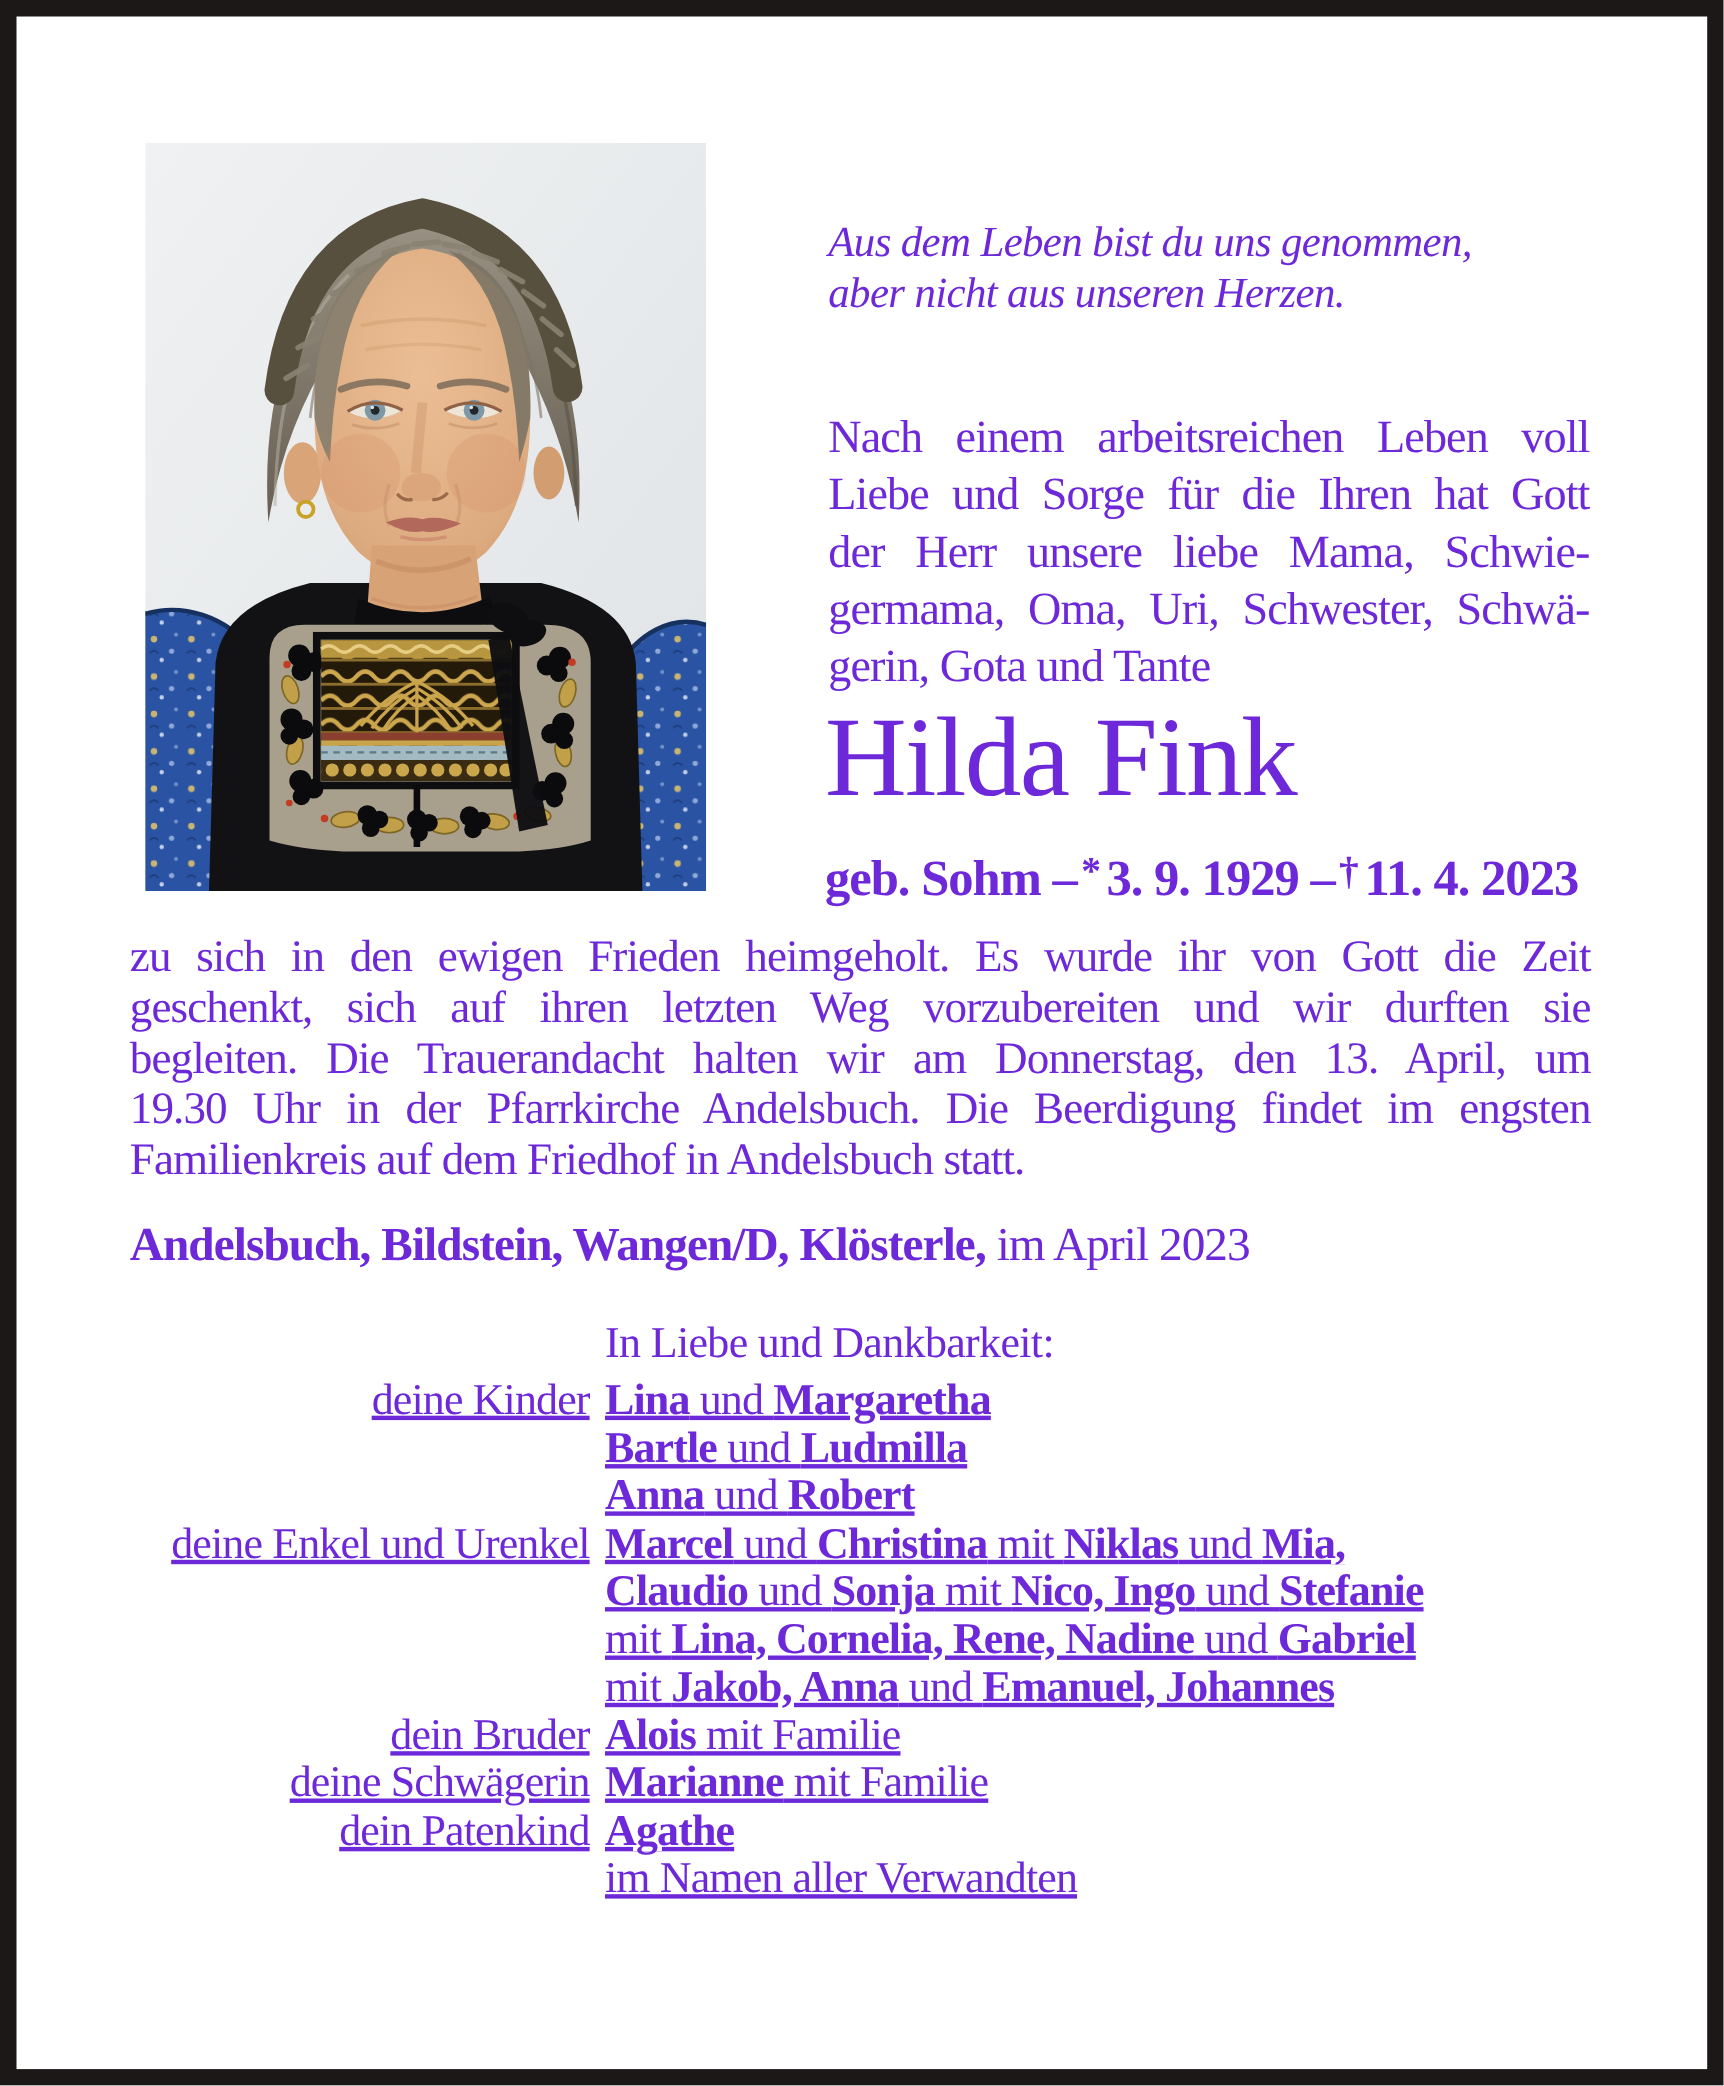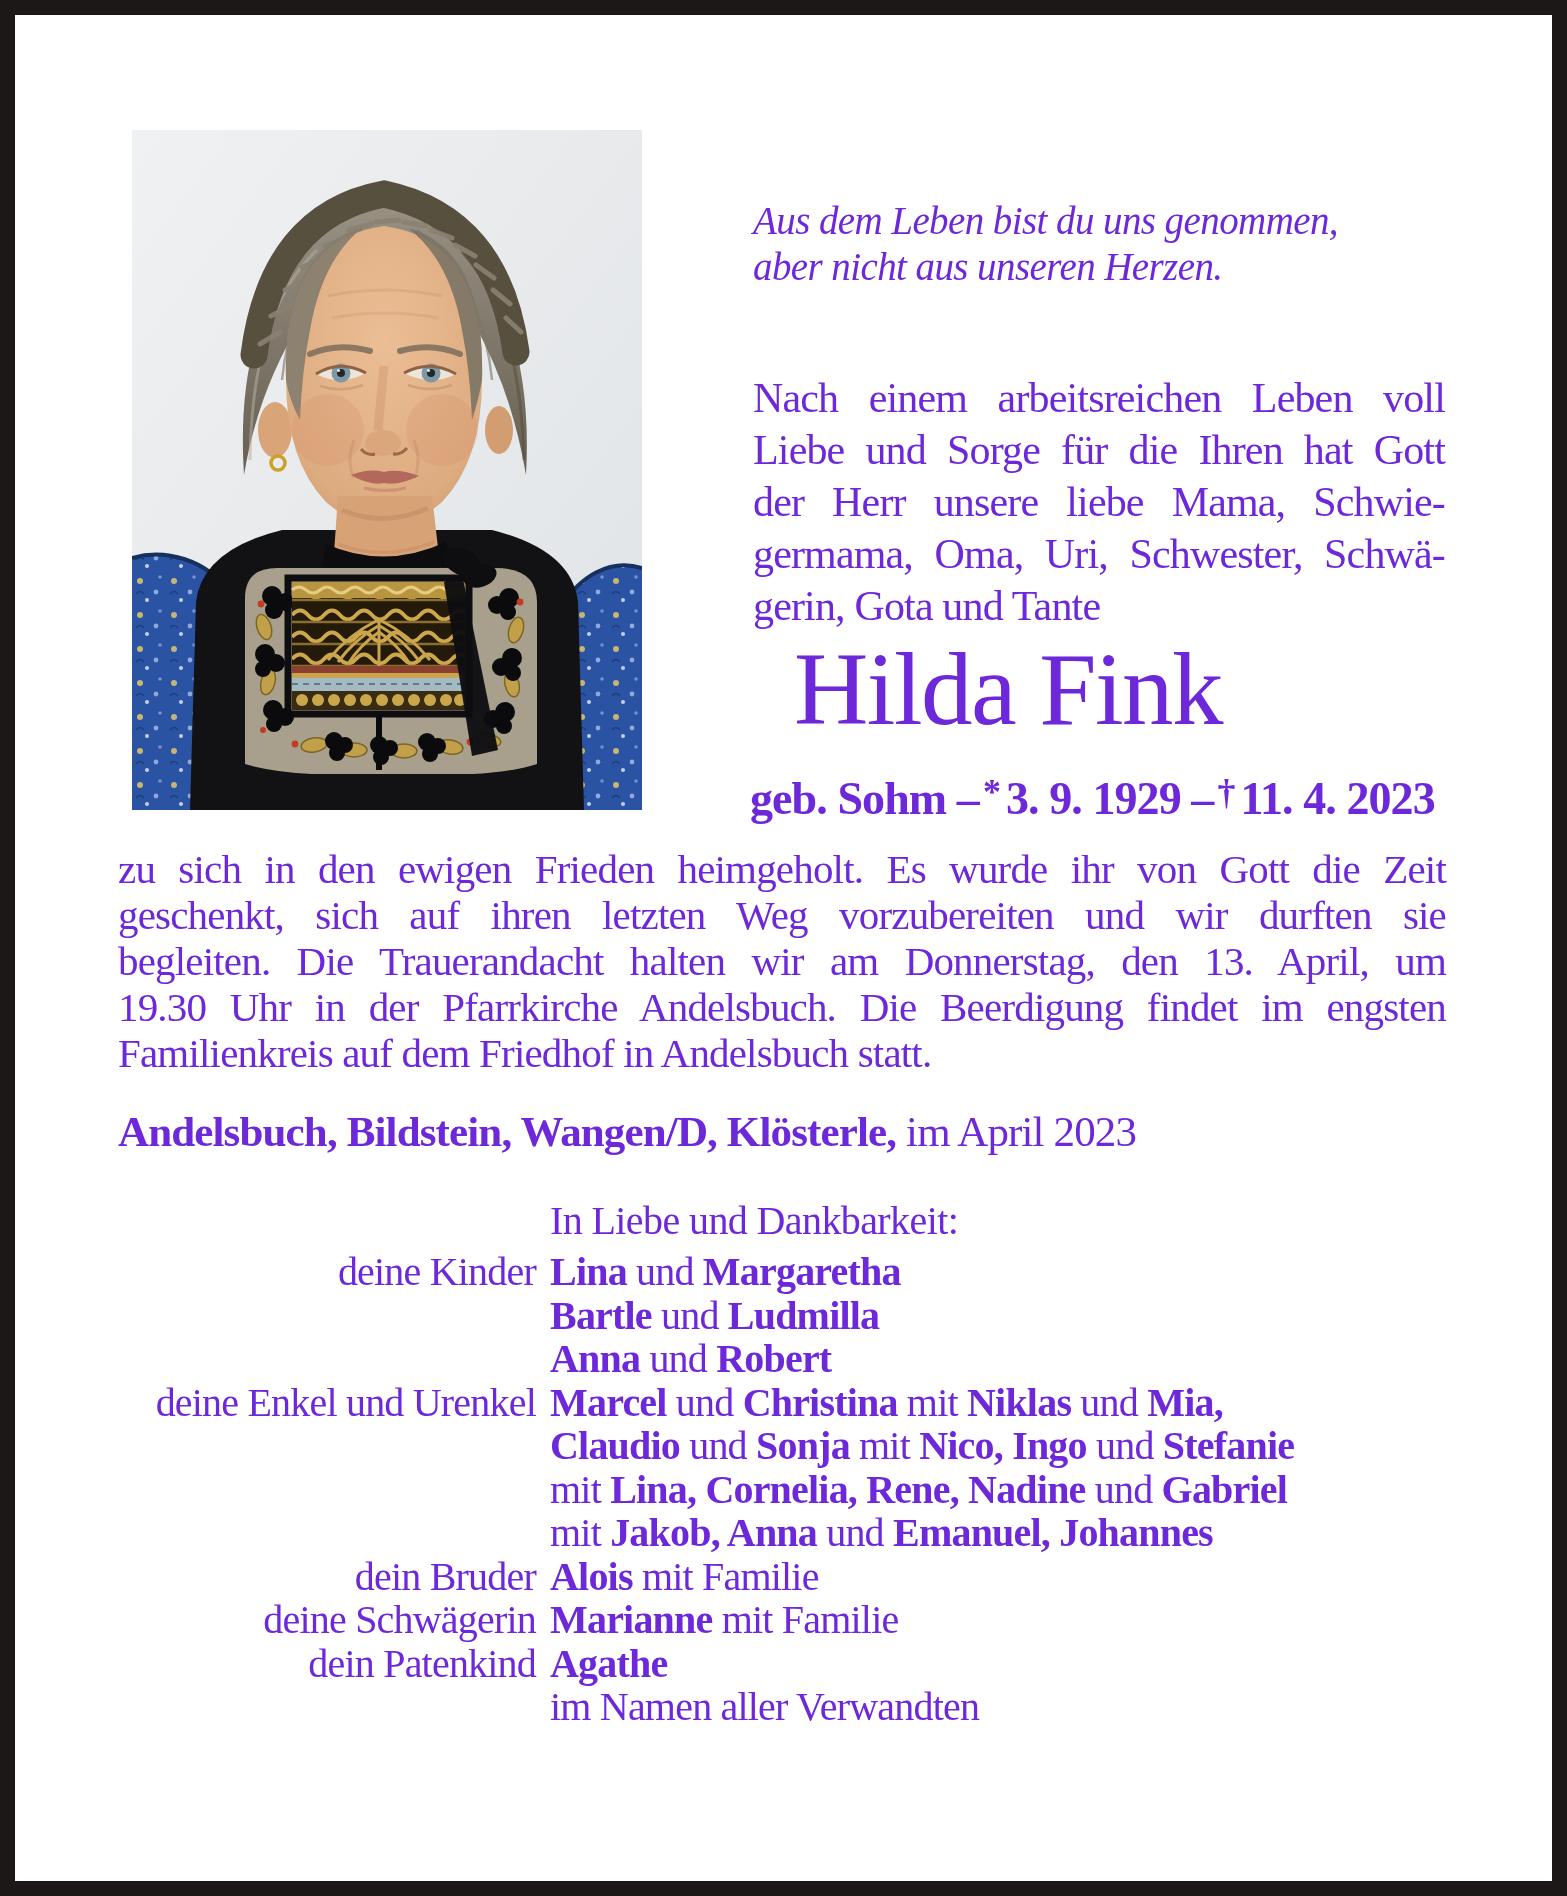--- a/index.html
+++ b/index.html
@@ -20,40 +20,40 @@
   .photo-wrap svg{display:block;}
 
   .quote{left:738px;top:183px;width:700px;
          font-style:italic;font-size:39px;line-height:46px;letter-spacing:-0.015em;}
   .quote .tline{text-align:left;text-align-last:left;}
 
   .intro{left:738px;top:357px;width:692px;
          font-size:42px;line-height:52px;letter-spacing:-0.02em;}
 
   .deceased-name{left:735px;top:620px;font-size:103px;line-height:1.05;
-                 letter-spacing:-0.015em;white-space:nowrap;margin-left:44px;}
+                 letter-spacing:-0.015em;white-space:nowrap;}
 
   .dates{left:735px;top:757px;font-size:46px;font-weight:700;
          letter-spacing:-0.02em;white-space:nowrap;}
   .dates .sym{font-size:0.78em;position:relative;top:-0.28em;margin:0 6px 0 4px;}
 
   .bodytext{left:103px;top:831px;width:1328px;
             font-size:41px;line-height:46px;letter-spacing:-0.02em;}
 
   .tline{text-align:justify;text-align-last:justify;}
   .tline-last{text-align-last:left;}
 
   .places{left:103px;top:1092px;font-size:43px;letter-spacing:-0.02em;white-space:nowrap;}
   .places .pl-bold{font-weight:700;}
 
   .gratitude{left:535px;top:1182px;font-size:40px;letter-spacing:-0.015em;}
 
   .mourners{left:103px;top:1235px;width:1370px;
             font-size:40px;line-height:43.5px;letter-spacing:-0.02em;}
-  .m-row{display:flex;}
+  .m-row{display:flex;text-decoration:underline;}
   .m-label{flex:0 0 432px;box-sizing:border-box;text-align:right;padding-right:14px;}
   .m-names{flex:1;white-space:nowrap;}
   .m-b{font-weight:700;}
 </style>
 </head>
 <body>
 
 <div class="sheet">
   <div class="page">
 

